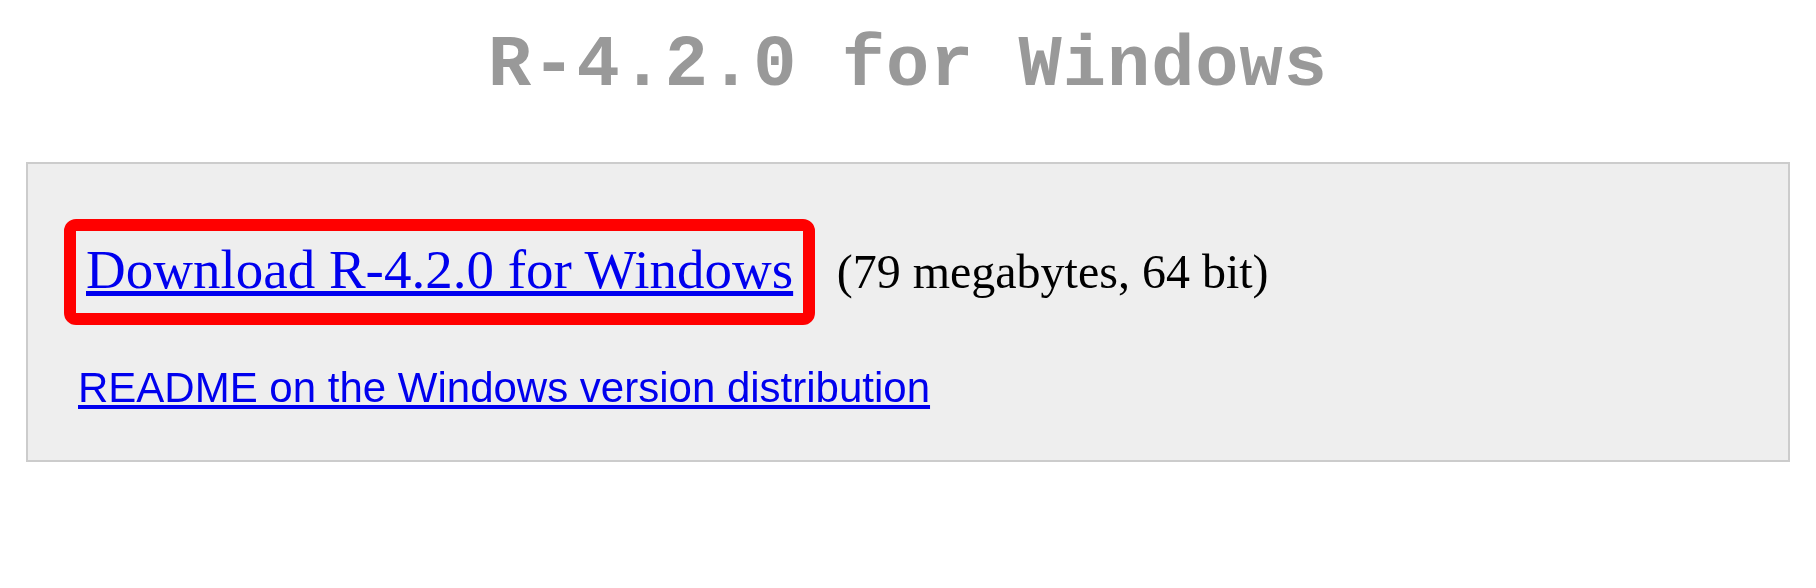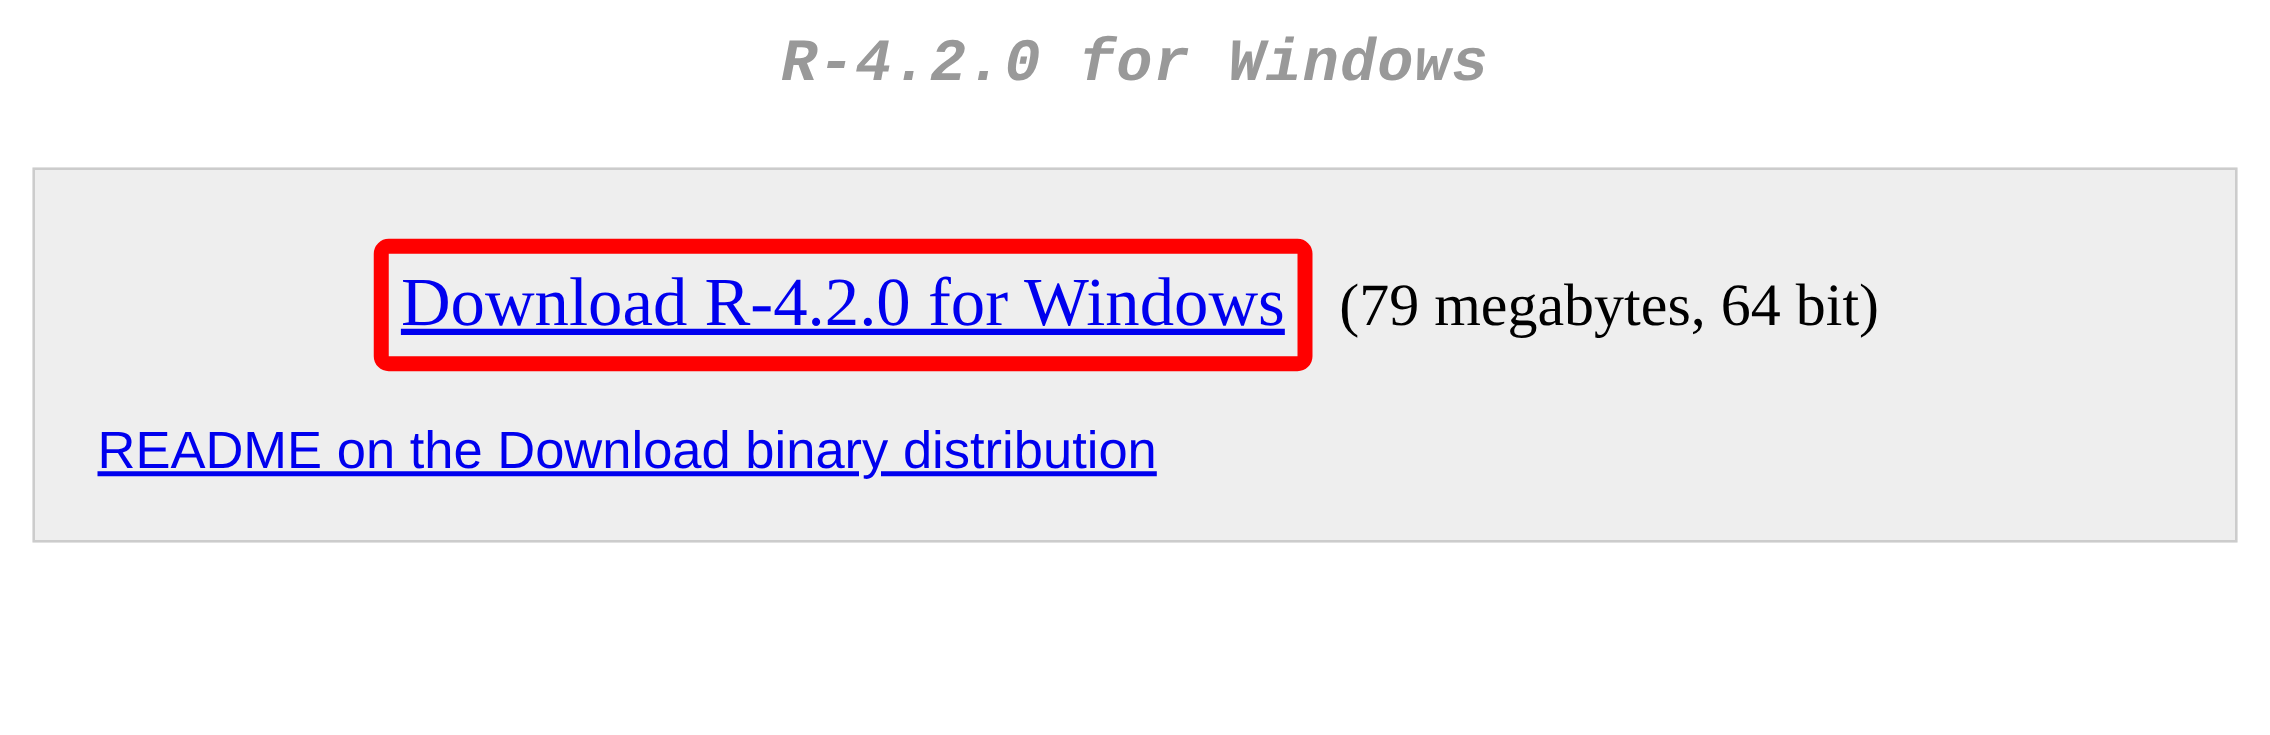--- a/index.html
+++ b/index.html
@@ -14,39 +14,37 @@
       height: 588px;
       padding: 20px 0;
     }
     .content-wrapper {
       width: 100%;
       padding: 0 20px;
     }
     .page-title {
       font-family: 'Courier New', Courier, monospace;
       font-weight: bold;
-      font-size: 48px;
+      font-size: 72px;
       color: #999999;
       text-align: center;
       margin-top: 5px;
       margin-bottom: 55px;
       letter-spacing: 1px;
-      font-style: italic;
     }
     .download-box {
       background: #eeeeee;
       border: 2px solid #cccccc;
       margin: 0 6px;
       padding: 55px 50px 40px 50px;
     }
     .download-line {
       font-size: 54px;
       line-height: 1.4;
       margin-bottom: 30px;
-      text-align: center;
     }
     .download-link-wrapper {
       display: inline-block;
       border: 12px solid #ff0000;
       border-radius: 12px;
       padding: 0 10px 4px 10px;
       margin-left: -14px;
     }
     .download-link {
       color: #0000ee;
@@ -79,17 +77,17 @@
 
   <div class="download-box">
     <div class="download-line">
       <span class="download-link-wrapper">
         <a href="#" class="download-link">Download R-4.2.0 for Windows</a>
       </span>
       <span class="download-meta">(79 megabytes, 64 bit)</span>
     </div>
     <div class="secondary-links">
       <div>
-        <a href="#" class="secondary-link">README on the Download binary distribution</a>
+        <a href="#" class="secondary-link">README on the Windows version distribution</a>
       </div>
     </div>
   </div>
 </div>
 
 </body></html>

